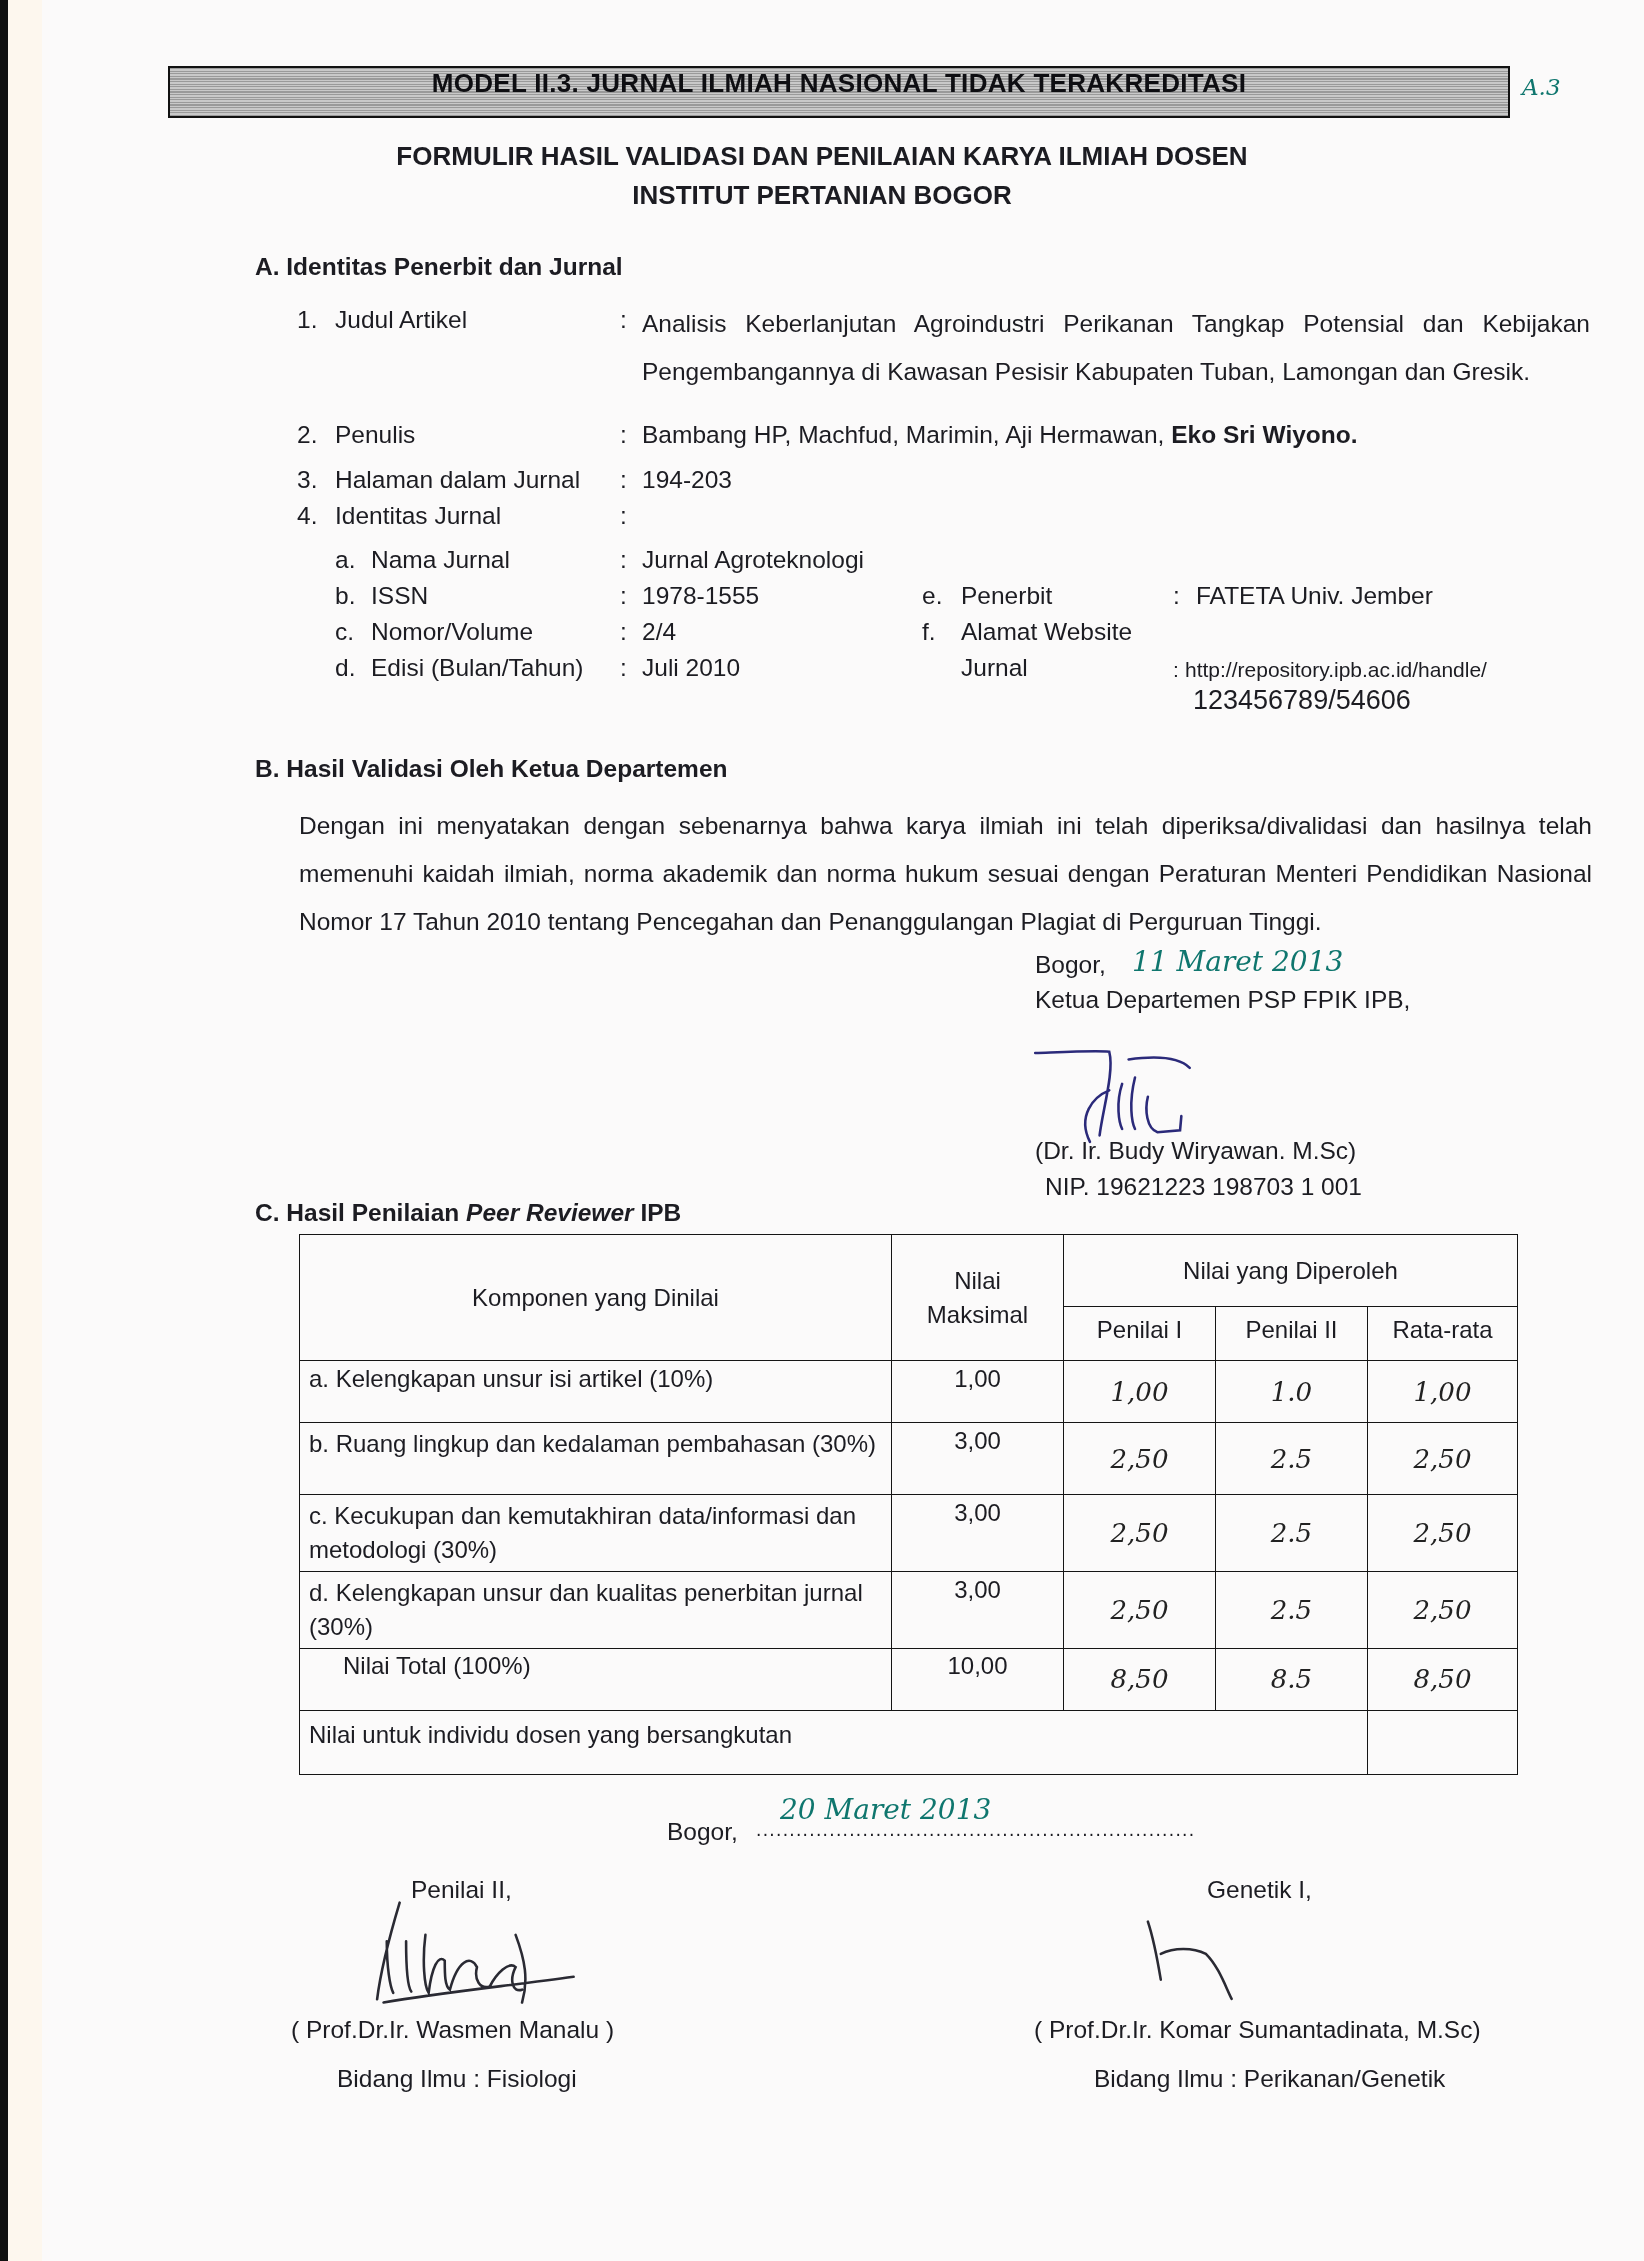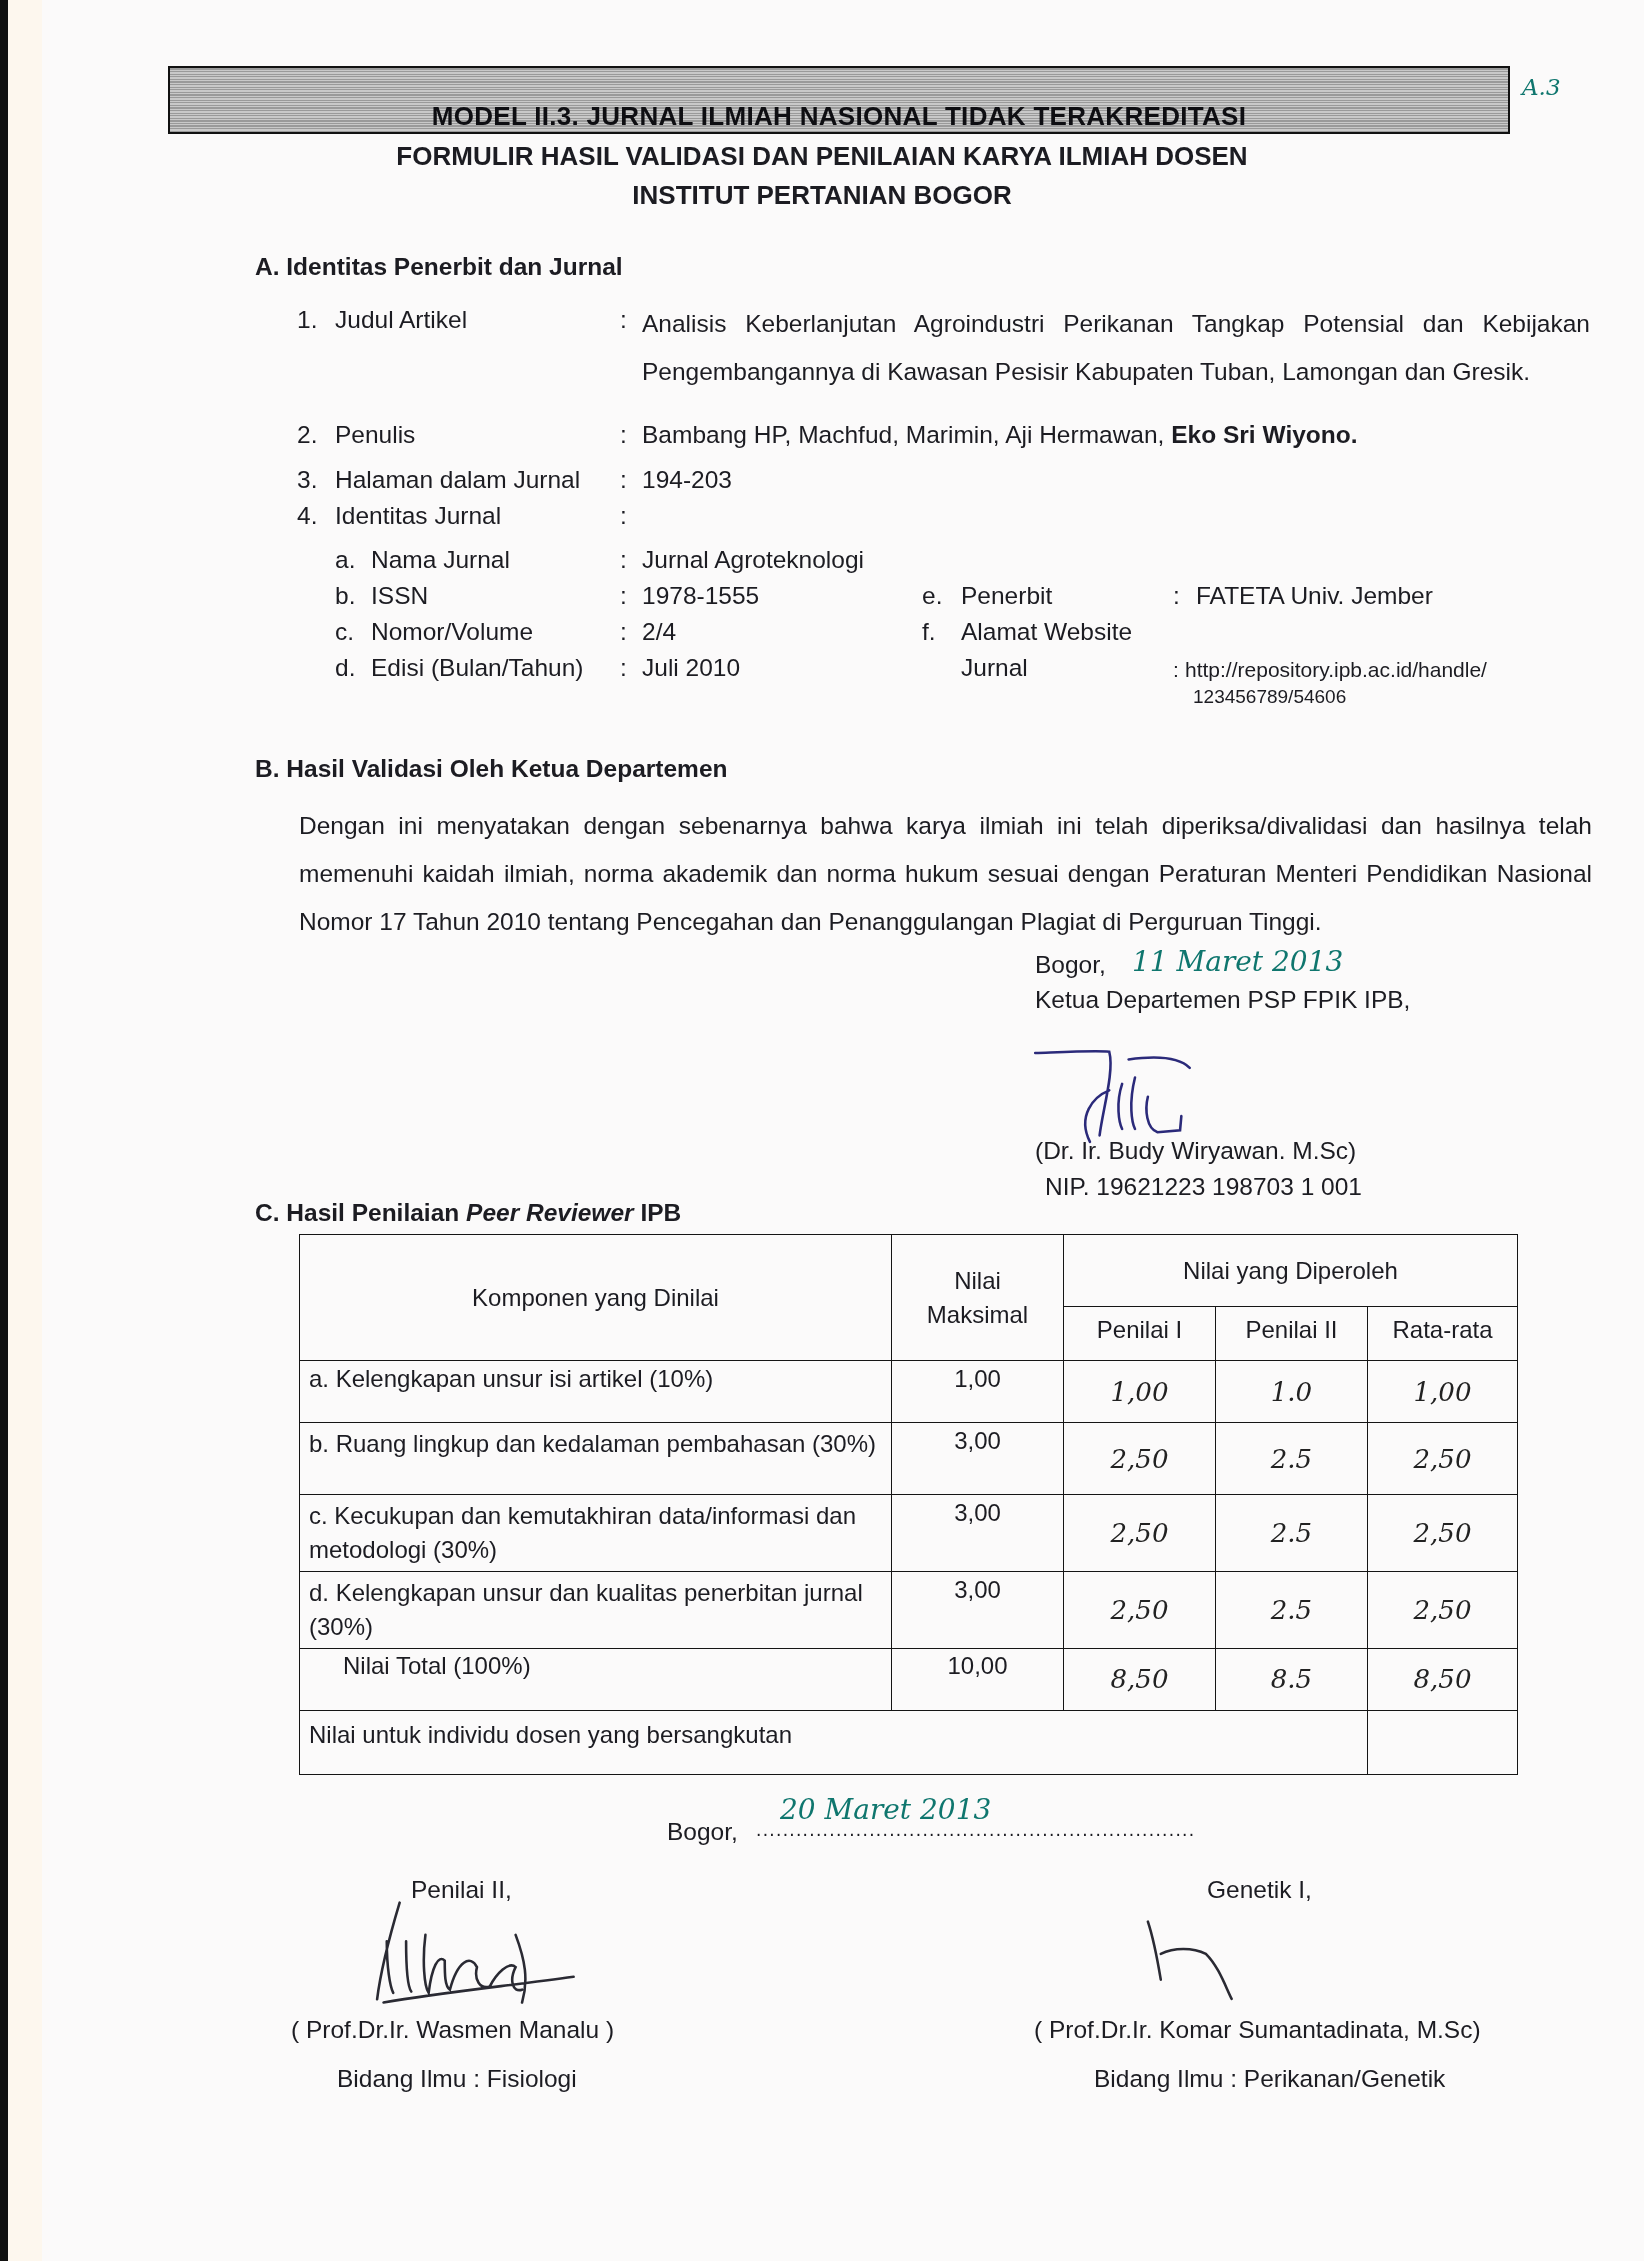--- a/index.html
+++ b/index.html
@@ -8,24 +8,24 @@
     background:#fbfafa;
     font-family:"Liberation Sans", "DejaVu Sans", sans-serif;
     color:#1c1c22;
     font-size:24.5px;
   }
   .scan-edge { position:absolute; left:0; top:0; width:7.7px; height:2261px; background:#111; }
   .scan-strip { position:absolute; left:7.7px; top:0; width:34px; height:2261px; background:#fdf7ee; }
   .abs { position:absolute; white-space:nowrap; line-height:1; }
 
   .model-box {
-    position:absolute; left:168px; top:66px; width:1342px; height:68px;
+    position:absolute; left:168px; top:66px; width:1342px; height:52px;
     border:2.6px solid #111; box-sizing:border-box;
     background: repeating-linear-gradient(0deg,#9a9a9a 0 1.3px,#c9c9c9 1.3px 2.6px);
-    display:flex; align-items:flex-end; justify-content:center;
+    display:flex; align-items:flex-start; justify-content:center;
   }
   .model-box span { font-weight:bold; font-size:26px; color:#0e0e12; letter-spacing:0.3px; }
   .annot-a3 { font-family:"DejaVu Sans", sans-serif; font-size:23px; color:#333; }
 
   .title { font-weight:bold; font-size:26px; text-align:center; width:100%; left:0; }
   .sec-h { font-weight:bold; font-size:24.5px; }
   .justify { white-space:normal; text-align:justify; line-height:48px; }
   .bold { font-weight:bold; }
   .hand { font-family:"DejaVu Serif", serif; font-style:italic; color:#0f766e; }
 
@@ -106,21 +106,21 @@
 <div class="abs" style="left:922px; top:584px;">e.</div>
 <div class="abs" style="left:961px; top:584px;">Penerbit</div>
 <div class="abs" style="left:1173px; top:584px;">:</div>
 <div class="abs" style="left:1196px; top:584px;">FATETA Univ. Jember</div>
 
 <div class="abs" style="left:922px; top:620px;">f.</div>
 <div class="abs" style="left:961px; top:620px;">Alamat Website</div>
 <div class="abs" style="left:961px; top:656px;">Jurnal</div>
 <div class="abs" style="left:1173px; top:659px; font-size:21px;">:</div>
 <div class="abs" style="left:1185px; top:659px; font-size:21px;">http://repository.ipb.ac.id/handle/</div>
-<div class="abs" style="left:1193px; top:687px; font-size:19px;">123456789/54606</div>
+<div class="abs" style="left:1193px; top:687px; font-size:27px;">123456789/54606</div>
 
 <div class="abs sec-h" style="left:255px; top:757px;">B.  Hasil Validasi Oleh Ketua Departemen</div>
 <div class="abs justify" style="left:299px; top:802px; width:1293px;">Dengan ini menyatakan dengan sebenarnya bahwa karya ilmiah ini telah diperiksa/divalidasi dan hasilnya telah memenuhi kaidah ilmiah, norma akademik dan norma hukum sesuai dengan Peraturan Menteri Pendidikan Nasional Nomor 17 Tahun 2010 tentang Pencegahan dan Penanggulangan Plagiat di Perguruan Tinggi.</div>
 
 <div class="abs" style="left:1035px; top:953px;">Bogor,</div>
 <div class="abs hand" style="left:1132px; top:948px; font-size:28px;">11  Maret  2013</div>
 <div class="abs" style="left:1035px; top:988px;">Ketua Departemen PSP FPIK IPB,</div>
 
 <svg class="sig" style="left:1032px; top:1045px;" width="206" height="110" viewBox="0 0 320 170">
   <path d="M5 12 C60 10 100 8 120 10 C 128 40 110 100 105 140 M 90 150 C 70 110 95 80 120 70 M 140 60 C 130 90 135 120 140 130 M 160 50 C 150 90 155 120 160 130 M 180 80 C 175 100 178 130 195 135 L 230 132 L 232 110 M 150 22 C 200 15 230 20 245 35" fill="none" stroke="#2b2a7a" stroke-width="4" stroke-linecap="round"></path>

